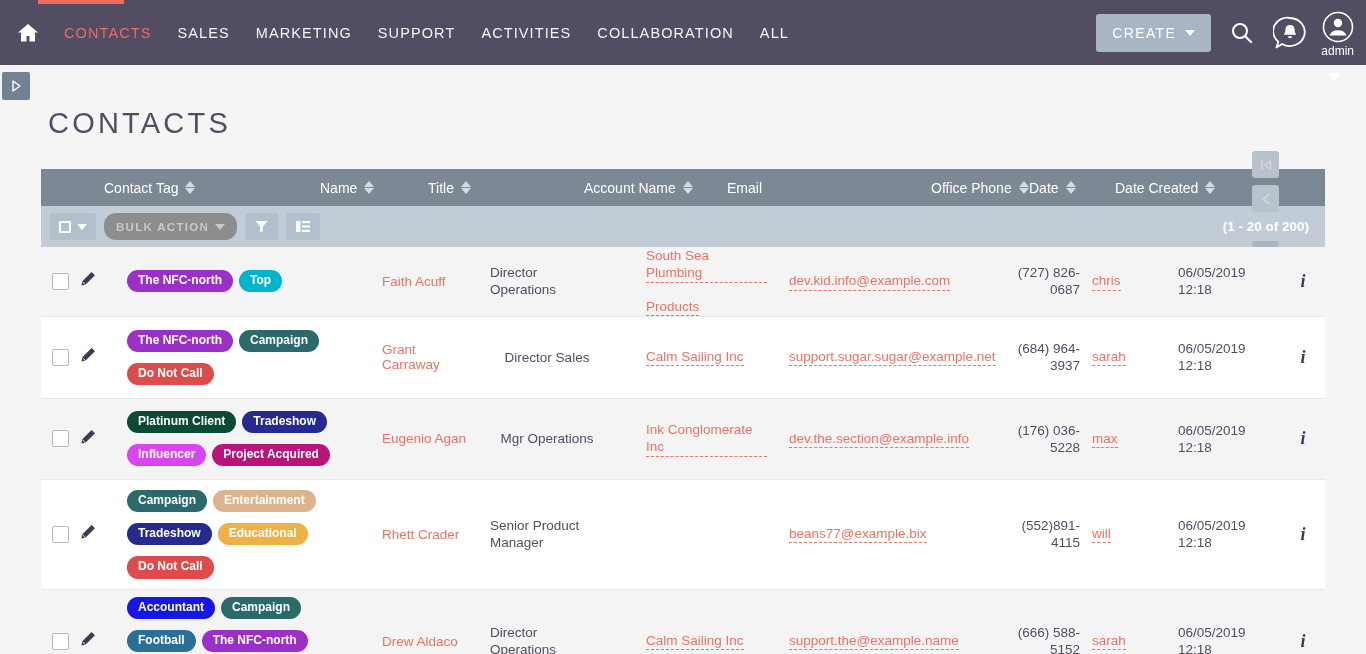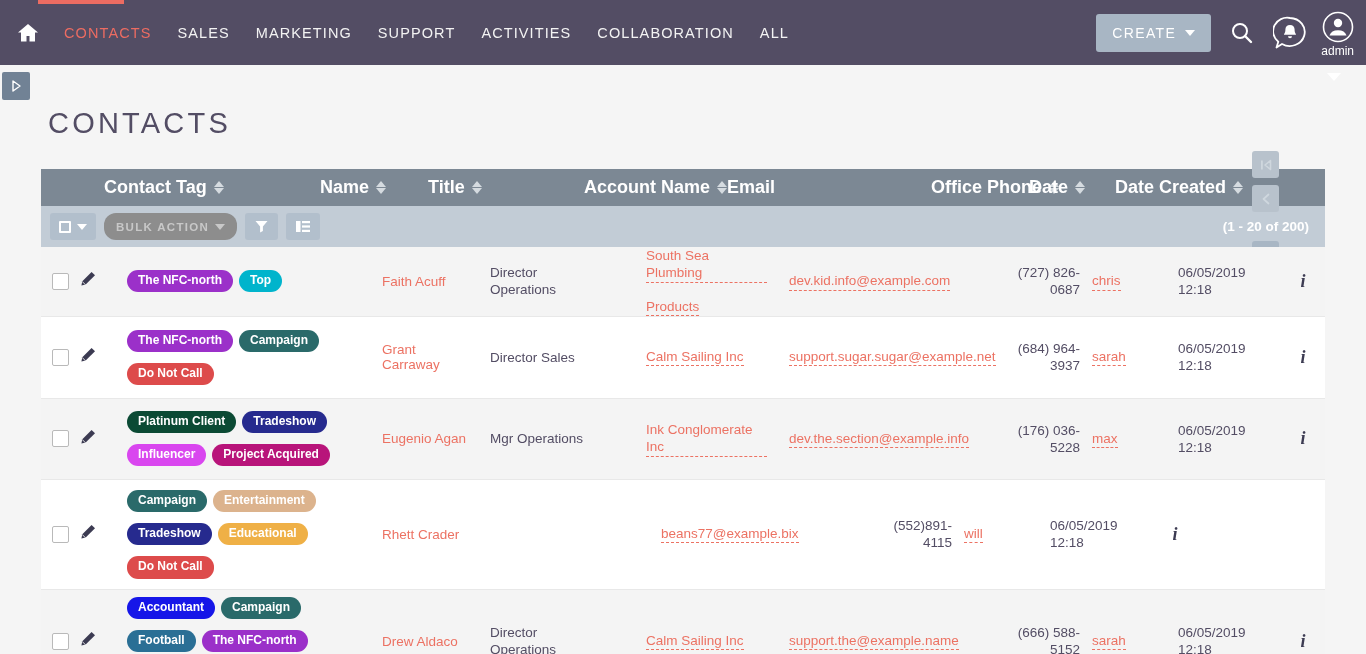--- a/index.html
+++ b/index.html
@@ -110,22 +110,22 @@
   .list-wrap { margin: 29px 41px 0 41px; }
 
   .list-header {
     display: flex;
     background: #7c8894;
     height: 37px;
     align-items: center;
     color: #ffffff;
   }
   .th {
-    font-size: 18px;
-    font-weight: bold;
+    font-size: 14px;
+    font-weight: normal;
     display: flex;
     align-items: center;
     gap: 7px;
     white-space: nowrap;
   }
   .sort-arrows { display: inline-flex; flex-direction: column; gap: 1px; }
   .sort-up, .sort-down {
     width: 0; height: 0;
     border-left: 5px solid transparent;
     border-right: 5px solid transparent;
@@ -228,21 +228,21 @@
   .row.odd { background: #f4f4f4; }
   .row.even { background: #ffffff; }
   .row .c-check, .row .c-edit, .row .c-tag, .row .c-name, .row .c-title,
   .row .c-acct, .row .c-email, .row .c-phone, .row .c-user, .row .c-date,
   .row .c-info { display: flex; align-items: center; }
 
   .row .c-check { justify-content: center; }
   .row .c-edit  { justify-content: flex-start; }
   .row .c-tag   { padding-left: 23px; }
   .row .c-name  { padding-left: 18px; }
-  .row .c-title { padding-left: 14px; }
+  .row .c-title { padding-left: 14px; justify-content: center; }
   .row .c-acct  { padding-left: 42px; }
   .row .c-email { padding-left: 22px; }
   .row .c-phone { padding-left: 22px; }
   .row .c-user  { padding-left: 12px; }
   .row .c-date  { padding-left: 16px; }
   .row .c-info  { justify-content: center; }
 
   .checkbox {
     width: 17px; height: 17px;
     border: 1px solid #b9b9b9;
@@ -616,20 +616,23 @@
             <span class="tag" style="background:#2a6a6a">Campaign</span>
             <span class="tag" style="background:#dcb38d">Entertainment</span>
             <span class="tag" style="background:#262a8e">Tradeshow</span>
             <span class="tag" style="background:#efb046">Educational</span>
             <span class="tag" style="background:#dd4b4b">Do Not Call</span>
           </div>
     </div>
     <div class="c-name">
       <a class="name-link" href="#">Rhett Crader</a>
     </div>
+    <div class="c-title">
+      <span class="cell-text">Senior Product Manager</span>
+    </div>
     <div class="c-acct"></div>
     <div class="c-email">
       <a class="cell-link" href="#">beans77@example.bix</a>
     </div>
     <div class="c-phone">
       <span class="cell-text">(552)891-4115</span>
     </div>
     <div class="c-user">
       <a class="cell-link" href="#">will</a>
     </div>

